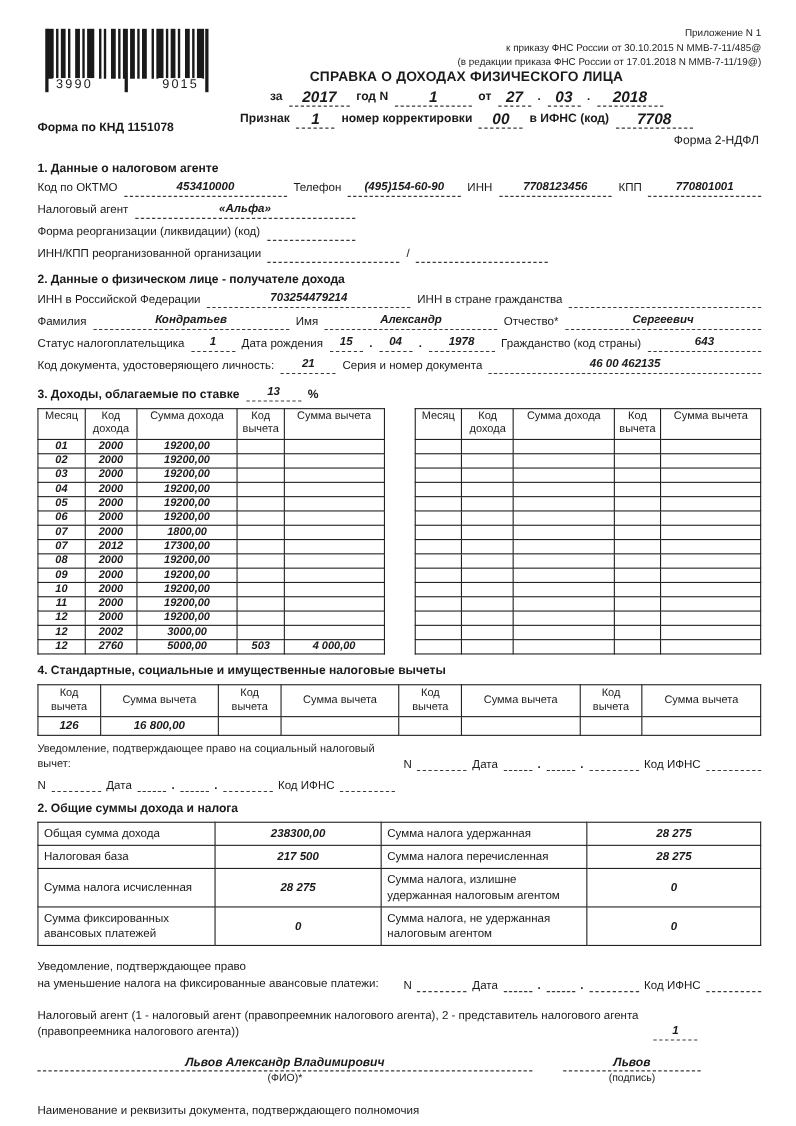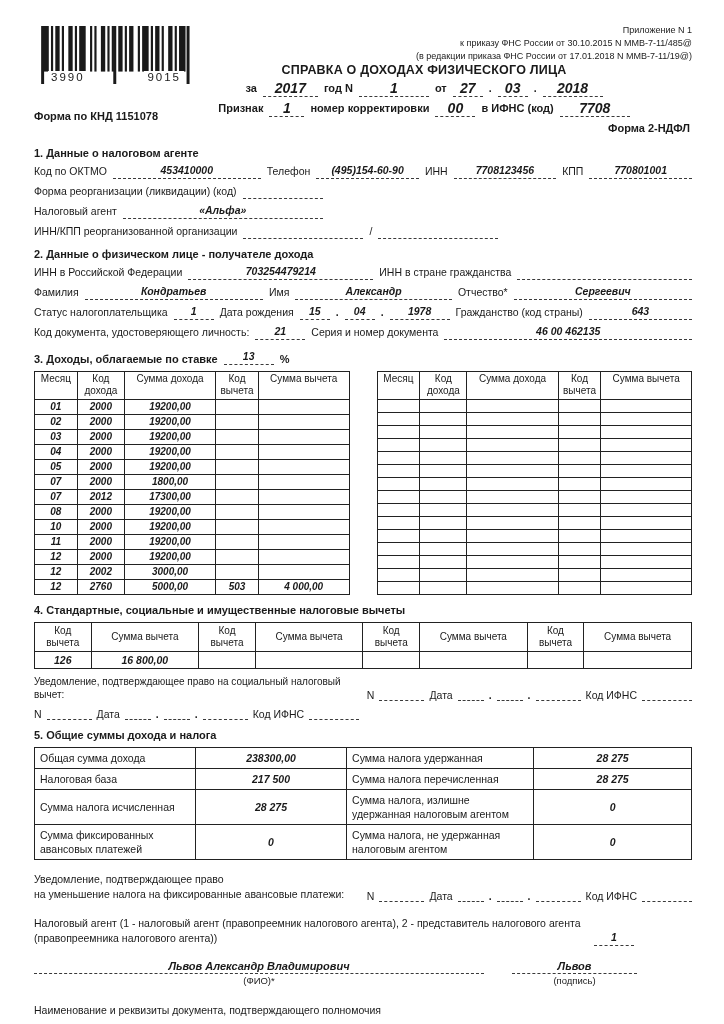--- a/index.html
+++ b/index.html
@@ -23,21 +23,21 @@
   .barcode { position:absolute; left:6px; top:2px; width:152px; }
   .barcode svg { display:block; width:150px; height:58px; }
   .bc-digits { position:absolute; bottom:0; left:8px; right:8px; display:flex; justify-content:space-between; }
   .bc-digits span { background:#fff; padding:0 3px; font-size:11.5px; letter-spacing:2px; line-height:13px; }
   .appendix { position:absolute; right:0; top:0; text-align:right; font-size:9px; line-height:1.45; color:#222; }
   .title-block { position:absolute; left:150px; width:480px; top:39px; text-align:center; }
   .doc-title { font-size:12.5px; font-weight:bold; letter-spacing:0.2px; }
   .hline { margin-top:5px; font-size:11px; font-weight:bold; display:flex; justify-content:center; gap:6px; }
   .hline .f { font-size:14px; }
   .knd { position:absolute; left:0; top:86px; font-size:11px; font-weight:bold; }
-  .form-name { position:absolute; right:2px; top:98px; font-size:11px; font-weight:bold; }
+  .form-name { position:absolute; right:2px; top:98px; font-size:11px; font-weight:normal; }
 
   
   .sec-title { font-size:11px; font-weight:bold; margin-top:9px; }
   .sec3-title-row { display:flex; align-items:flex-end; gap:6px; margin-top:10px; }
 
   
   .tables { display:flex; gap:27px; margin-top:6px; }
   .tables table { border-collapse:collapse; table-layout:fixed; flex:1; border:1.5px solid #222; }
   .tables th { border:1px solid #222; font-size:10px; font-weight:normal; text-align:center; vertical-align:top; padding:1px 2px 2px; line-height:12px; }
   .tables td { border:1px solid #222; font-size:10px; font-weight:bold; font-style:italic; text-align:center; height:13px; line-height:12px; padding:0 2px; }
@@ -148,26 +148,26 @@
     <span class="lb">Код по ОКТМО</span>
     <span class="f grow" style="flex:1.5">453410000</span>
     <span class="lb">Телефон</span>
     <span class="f grow">(495)154-60-90</span>
     <span class="lb">ИНН</span>
     <span class="f grow">7708123456</span>
     <span class="lb">КПП</span>
     <span class="f grow">770801001</span>
   </div>
   <div class="row">
+    <span class="lb">Налоговый агент</span>
+    <span class="f" style="width:200px">«Альфа»</span>
+  </div>
+  <div class="row">
     <span class="lb">Форма реорганизации (ликвидации) (код)</span>
     <span class="b w80"></span>
-  </div>
-  <div class="row">
-    <span class="lb">Налоговый агент</span>
-    <span class="f" style="width:200px">«Альфа»</span>
   </div>
   <div class="row">
     <span class="lb">ИНН/КПП реорганизованной организации</span>
     <span class="b w120"></span>
     <span class="lb">/</span>
     <span class="b w120"></span>
   </div>
 
   <div class="sec-title">2. Данные о физическом лице - получателе дохода</div>
   <div class="row">
@@ -256,35 +256,49 @@
             <td></td>
           </tr>
           <tr>
             <td>05</td>
             <td>2000</td>
             <td>19200,00</td>
             <td></td>
             <td></td>
           </tr>
           <tr>
+            <td>06</td>
+            <td>2000</td>
+            <td>19200,00</td>
+            <td></td>
+            <td></td>
+          </tr>
+          <tr>
             <td>07</td>
             <td>2000</td>
             <td>1800,00</td>
             <td></td>
             <td></td>
           </tr>
           <tr>
             <td>07</td>
             <td>2012</td>
             <td>17300,00</td>
             <td></td>
             <td></td>
           </tr>
           <tr>
             <td>08</td>
+            <td>2000</td>
+            <td>19200,00</td>
+            <td></td>
+            <td></td>
+          </tr>
+          <tr>
+            <td>09</td>
             <td>2000</td>
             <td>19200,00</td>
             <td></td>
             <td></td>
           </tr>
           <tr>
             <td>10</td>
             <td>2000</td>
             <td>19200,00</td>
             <td></td>
@@ -508,21 +522,21 @@
       <span class="b" style="width:26px"></span>
       <span class="dot">.</span>
       <span class="b" style="width:26px"></span>
       <span class="dot">.</span>
       <span class="b w45"></span>
       <span class="lb">Код ИФНС</span>
       <span class="b w50"></span>
     </span>
   </div>
 
-  <div class="sec-title">5. Общие суммы дохода и налога</div>
+  <div class="sec-title">2. Общие суммы дохода и налога</div>
   <table class="tot-table" id="t5">
     <colgroup>
         <col style="width:24.5%">
         <col style="width:23%">
         <col style="width:28.5%">
         <col style="width:24%">
       </colgroup>
     <tbody>
         <tr>
           <td class="lbl">Общая сумма дохода</td>

